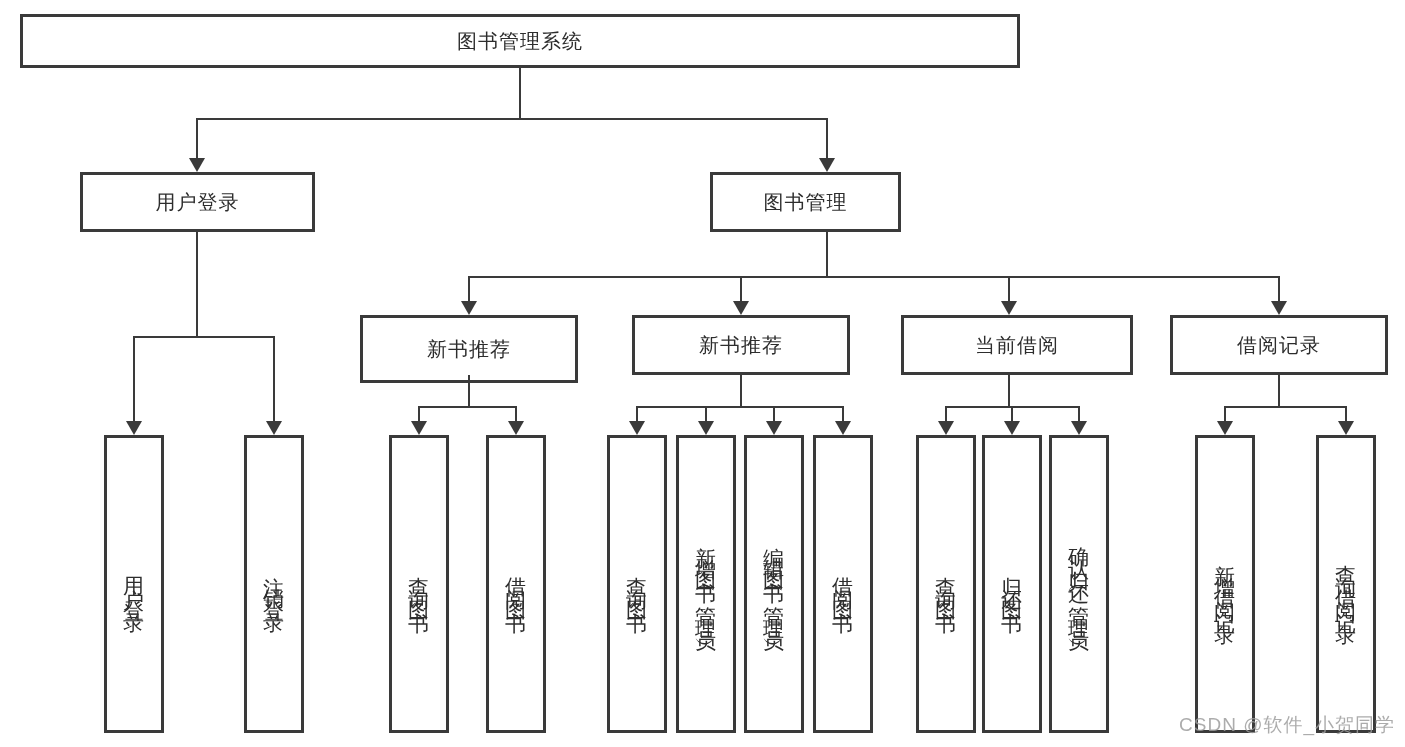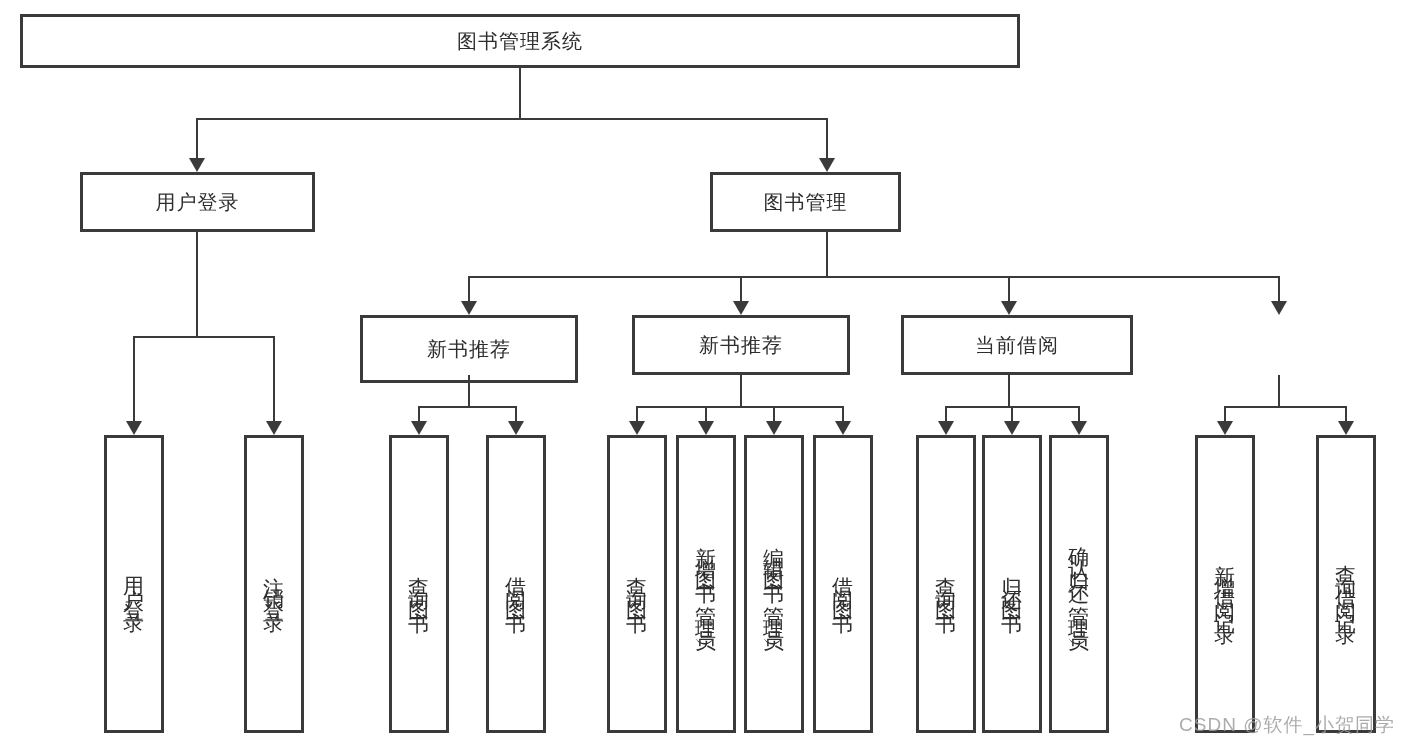--- a/index.html
+++ b/index.html
@@ -72,20 +72,23 @@
 
   <div class="box" style="left:360px;top:315px;width:218px;height:68px">
     <span class="hlabel">新书推荐</span>
   </div>
   <div class="box" style="left:632px;top:315px;width:218px;height:60px">
     <span class="hlabel">新书推荐</span>
   </div>
   <div class="box" style="left:901px;top:315px;width:232px;height:60px">
     <span class="hlabel">当前借阅</span>
   </div>
+  <div class="box" style="left:1170px;top:315px;width:218px;height:60px">
+    <span class="hlabel">借阅记录</span>
+  </div>
 
   <div class="vl" style="left:468px;top:375px;height:31px"></div>
   <div class="hl" style="left:418px;top:406px;width:99px"></div>
   <div class="vl" style="left:418px;top:408px;height:13px"></div>
   <div class="vl" style="left:515px;top:408px;height:13px"></div>
   <div class="arr" style="left:411px;top:421px"></div>
   <div class="arr" style="left:508px;top:421px"></div>
 
   <div class="vl" style="left:740px;top:375px;height:31px"></div>
   <div class="hl" style="left:636px;top:406px;width:208px"></div>

